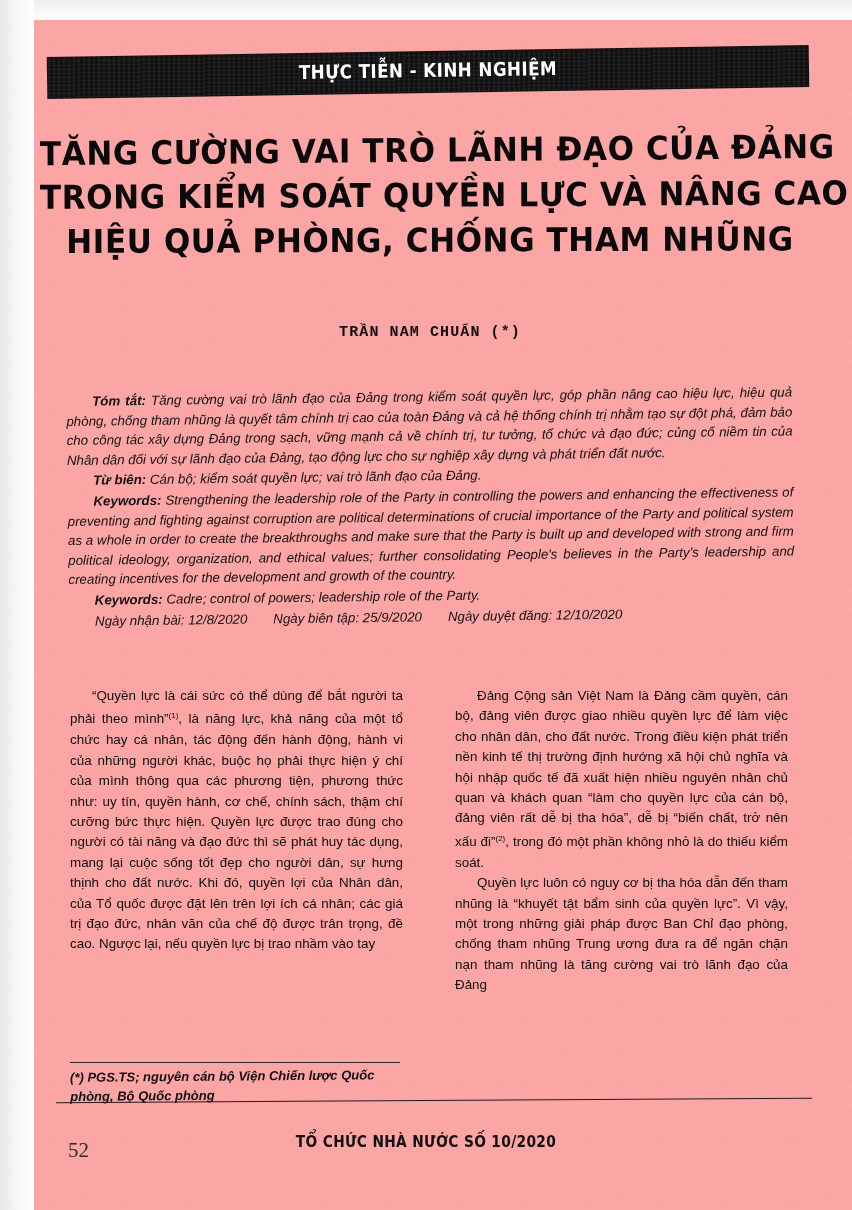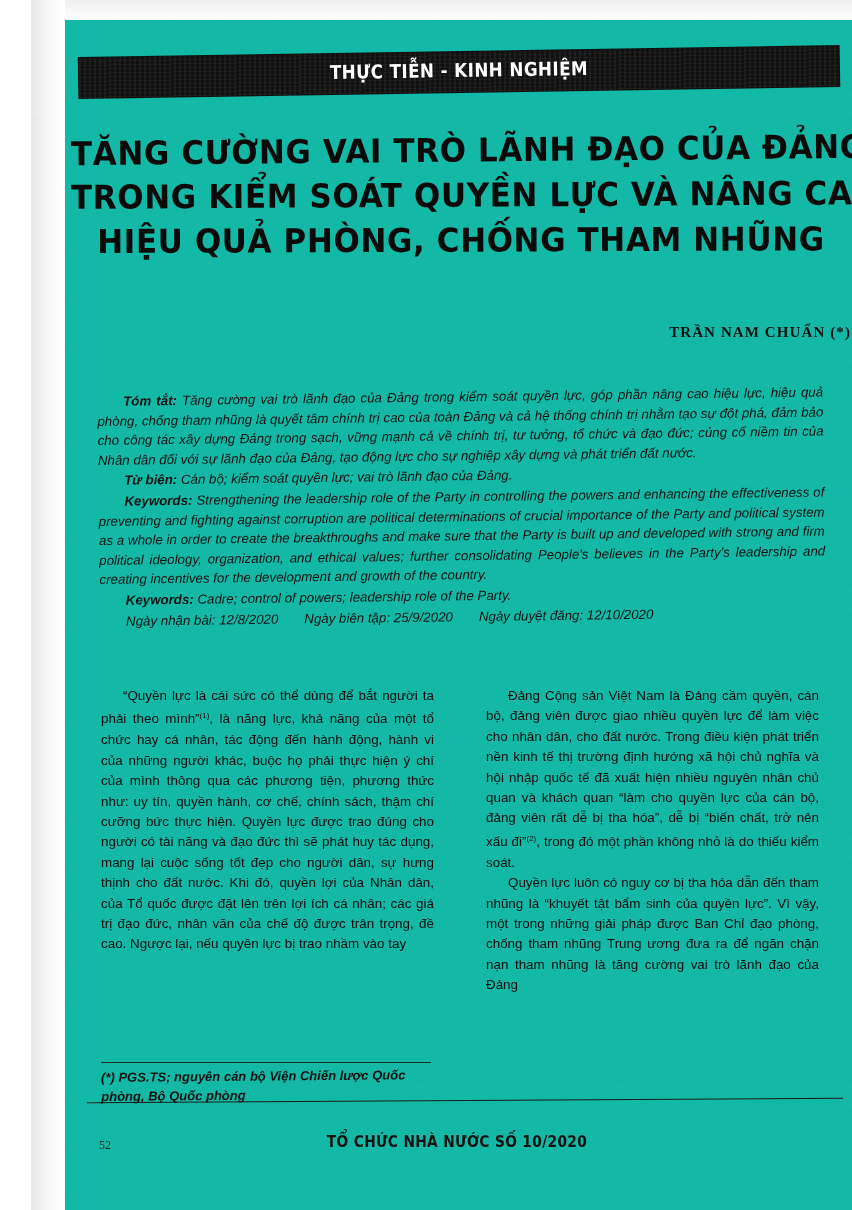--- a/index.html
+++ b/index.html
@@ -13,22 +13,21 @@
     position: relative;
     font-family: "Liberation Sans", sans-serif;
     color: #0d0d0d;
     overflow: hidden;
   }
 
   
   .page {
     position: absolute;
     inset: 0;
-    background: #14b8a6;
-    margin-left: 31px;
+    background: #fca5a5;
   }
   .scan-edge-left {
     position: absolute;
     left: 0; top: 0;
     width: 34px; height: 1210px;
     background: linear-gradient(90deg, #e8e8e8 0%, #f6f6f6 45%, #ffffff 100%);
   }
   .scan-edge-top {
     position: absolute;
     left: 0; top: 0;
@@ -95,22 +94,22 @@
   .title-line.l1 { transform: scaleY(1.06) rotate(-0.5deg); }
   .title-line.l2 { transform: scaleY(1.06) rotate(-0.3deg); }
   .title-line.l3 { transform: scaleY(1.06) rotate(-0.2deg); }
 
   
   .author {
     position: absolute;
     left: 40px;
     top: 324px;
     width: 780px;
-    text-align: right;
-    font-family: Liberation Serif, serif;
+    text-align: center;
+    font-family: Liberation Mono, monospace;
     font-weight: bold;
     font-size: 15px;
     letter-spacing: 1.1px;
     color: #101010;
   }
 
   
   .abstract {
     position: absolute;
     left: 66px;
@@ -192,21 +191,21 @@
     width: 756px;
     height: 0;
     border-top: 1.6px solid #1d1d1d;
     transform: rotate(-0.35deg);
   }
   .page-num {
     position: absolute;
     left: 68px;
     top: 1138px;
     font-family: "Liberation Serif", serif;
-    font-size: 12px;
+    font-size: 21px;
     color: #2b2b2b;
   }
   .journal-line {
     position: absolute;
     left: 0;
     top: 1132px;
     width: 852px;
     text-align: center;
     font-family: "DejaVu Sans", sans-serif;
     font-weight: bold;

